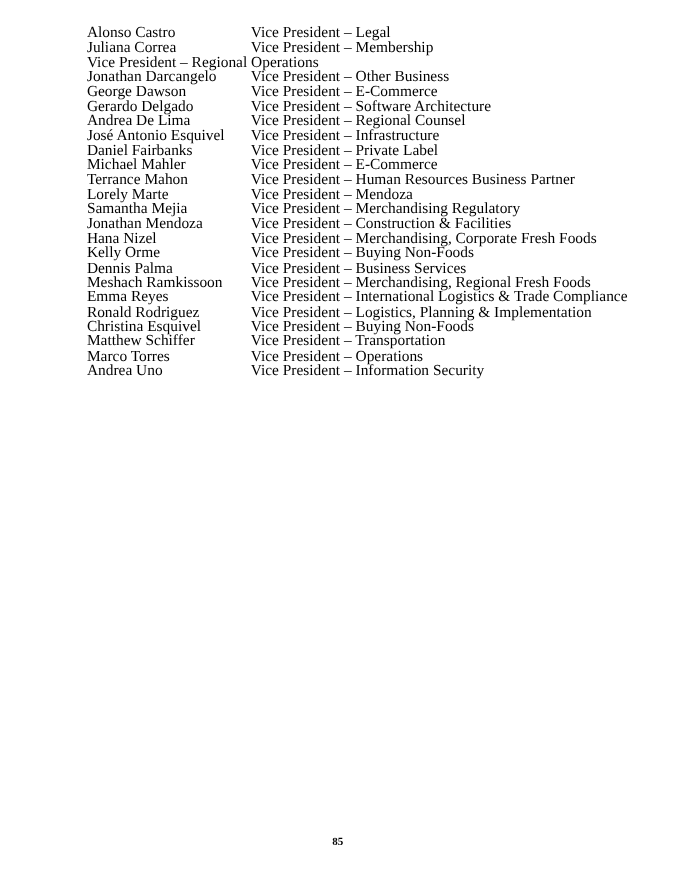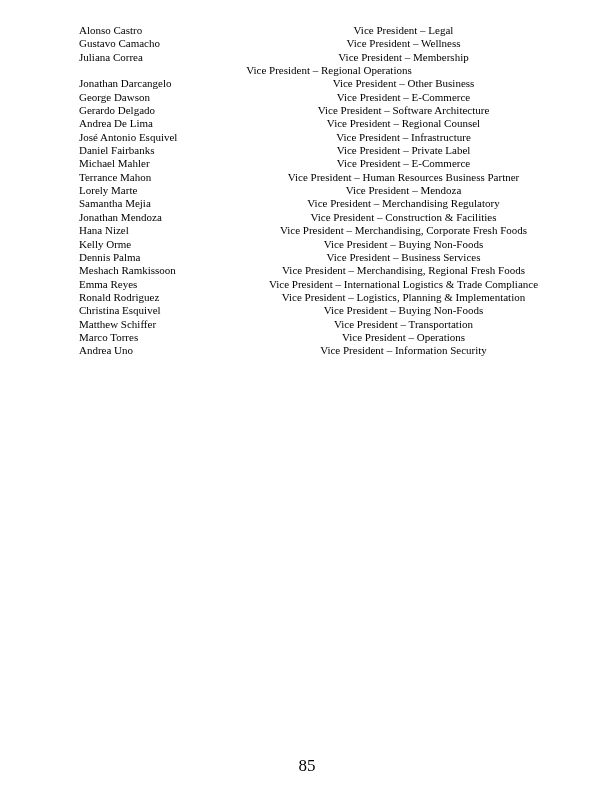--- a/index.html
+++ b/index.html
@@ -22,56 +22,52 @@
     left: 79px;
     top: 24px;
     width: 500px;
   }
   .roster-row {
     display: flex;
     flex-direction: row;
     align-items: baseline;
     height: 13.35px;
     line-height: 13.35px;
-    font-size: 11px;
+    font-size: 14px;
     white-space: nowrap;
   }
   .person-name {
     flex: 0 0 149px;
     width: 149px;
   }
   .person-title {
     flex: 1 1 auto;
-    text-align: center;
   }
   .page-footer {
     position: absolute;
     left: 0;
     top: 759px;
     width: 614px;
     text-align: center;
-    font-size: 17px;
+    font-size: 10px;
     line-height: 13.35px;
+    font-weight: bold;
   }
 </style>
 </head>
 <body>
 
 <div class="page">
 
   <div class="roster">
     <div class="roster-row">
       <span class="person-name">Alonso Castro</span>
       <span class="person-title">Vice President – Legal</span>
     </div>
 
-    <div class="roster-row">
-      <span class="person-name">Gustavo Camacho</span>
-      <span class="person-title">Vice President – Wellness</span>
-    </div>
 
     <div class="roster-row">
       <span class="person-name">Juliana Correa</span>
       <span class="person-title">Vice President – Membership</span>
     </div>
 
     <div class="roster-row">
       <span class="person-title">Vice President – Regional Operations</span>
     </div>
 

